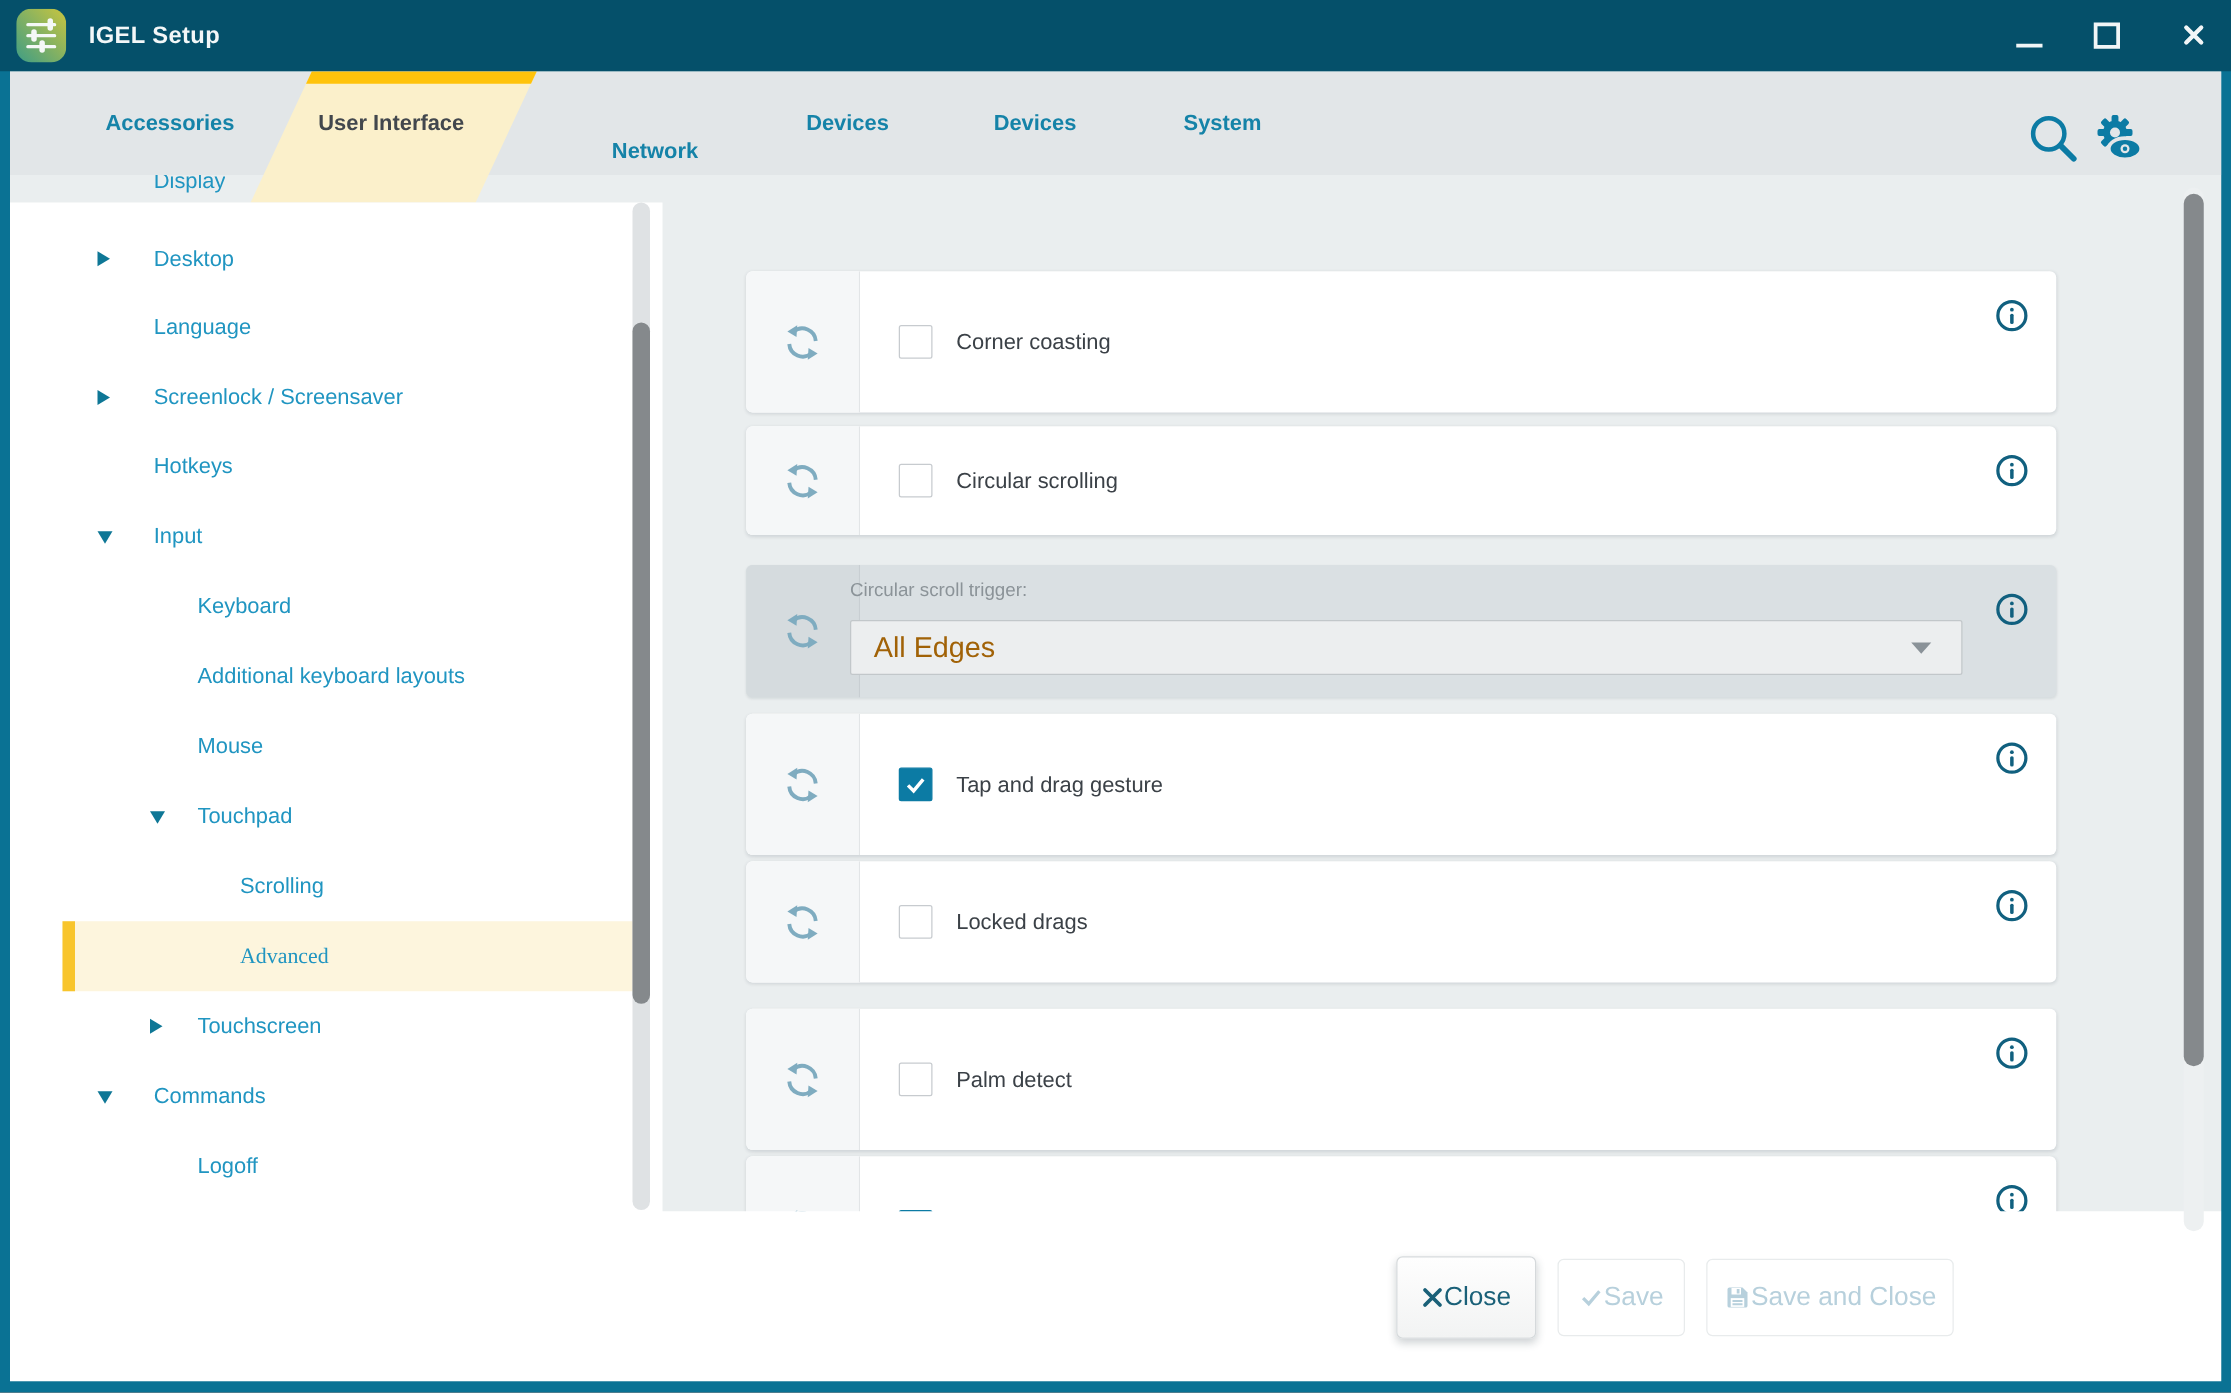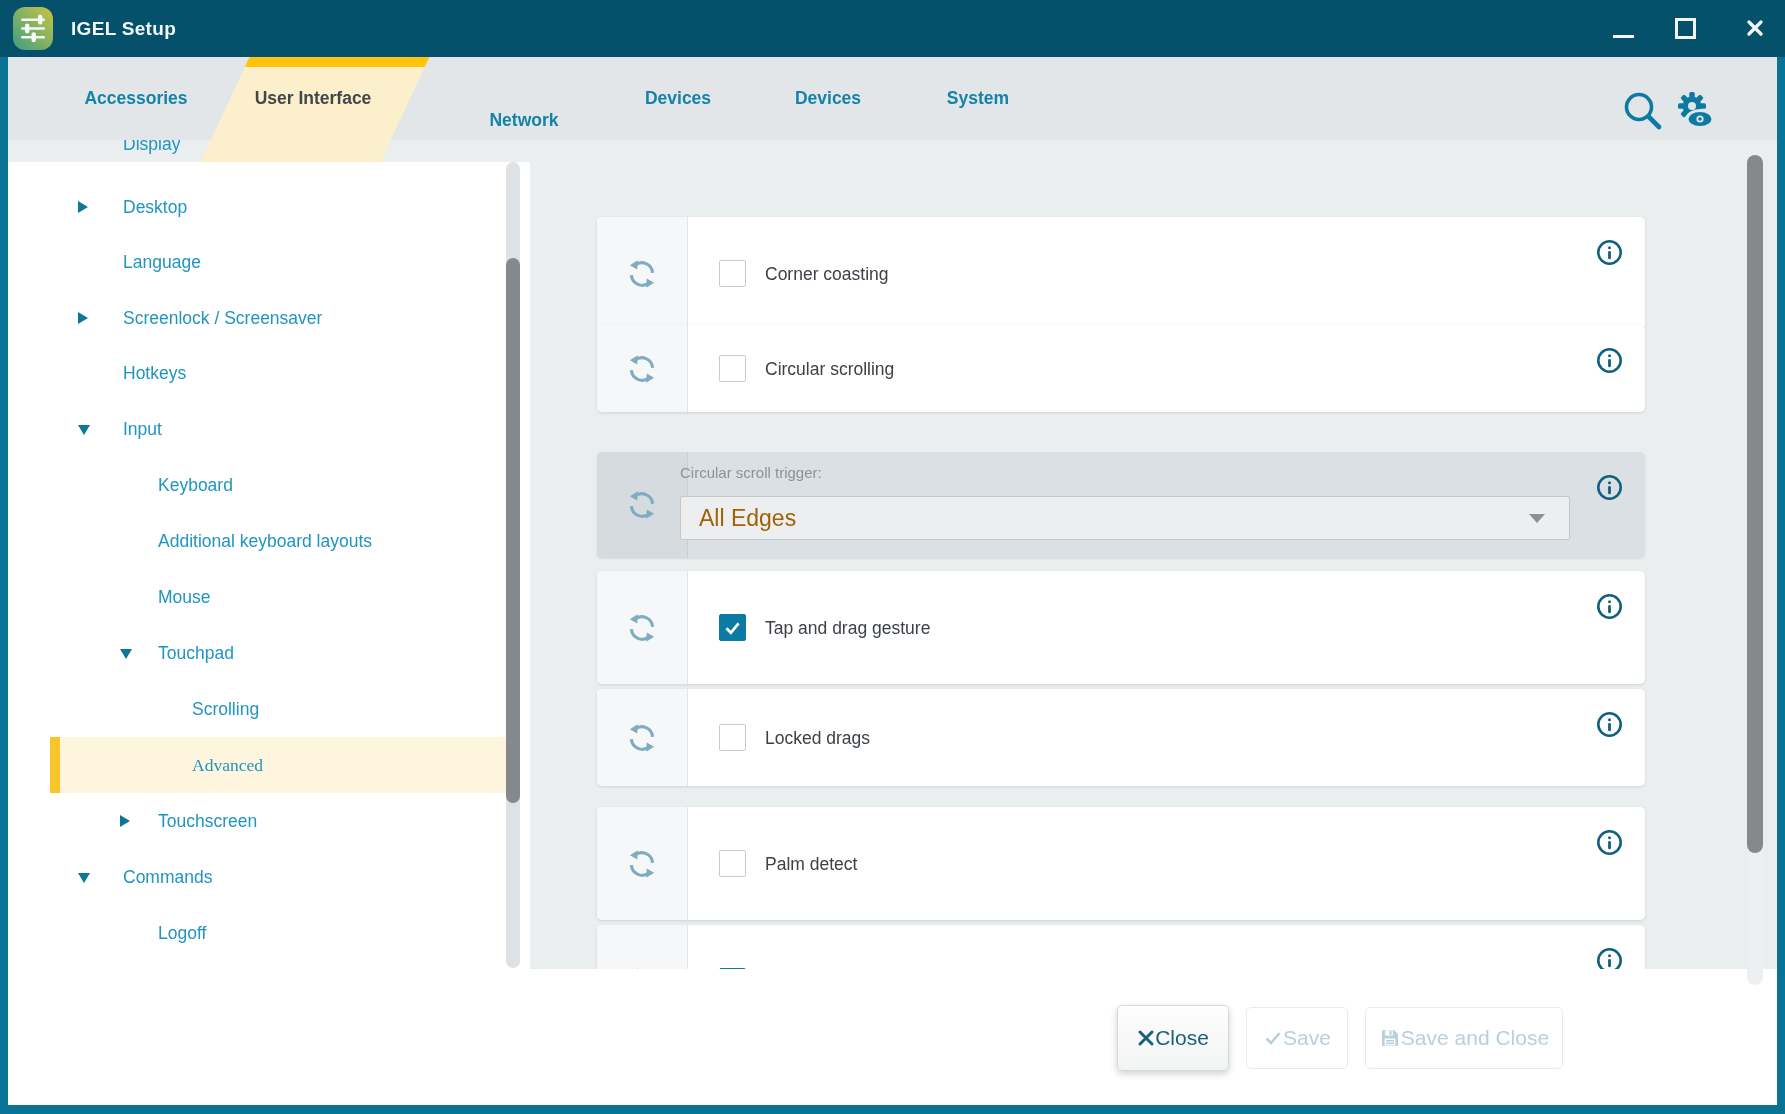--- a/index.html
+++ b/index.html
@@ -213,21 +213,21 @@
             </svg>
           </div>
           <span class="checkbox"></span>
           <span class="row-label">Corner coasting</span>
           <span class="info-btn"><svg width="27" height="27" viewBox="0 0 27 27">
               <circle cx="13.5" cy="13.5" r="11.2" fill="none" stroke="#11607F" stroke-width="2.6"></circle>
               <rect x="12" y="7.2" width="3" height="3" rx="1.5" fill="#11607F"></rect>
               <rect x="12.1" y="11.9" width="2.8" height="8.3" rx="1.3" fill="#11607F"></rect>
             </svg></span>
         </div>
-        <div class="srow" style="top: 268px; height: 87px;">
+        <div class="srow" style="top: 284px; height: 87px;">
           <div class="row-left">
             <svg width="36" height="36" viewBox="0 0 36 36" fill="none">
               <path d="M28.6 16.8 A 10.8 10.8 0 0 0 10.9 9.3" stroke="#7FACC0" stroke-width="3.1"></path>
               <polygon points="13.8,4.2 13.2,13.6 5.9,9.2" fill="#7FACC0"></polygon>
               <path d="M7.4 19.2 A 10.8 10.8 0 0 0 25.1 26.7" stroke="#7FACC0" stroke-width="3.1"></path>
               <polygon points="22.2,31.8 22.8,22.4 30.1,26.8" fill="#7FACC0"></polygon>
             </svg>
           </div>
           <span class="checkbox"></span>
           <span class="row-label">Circular scrolling</span>

